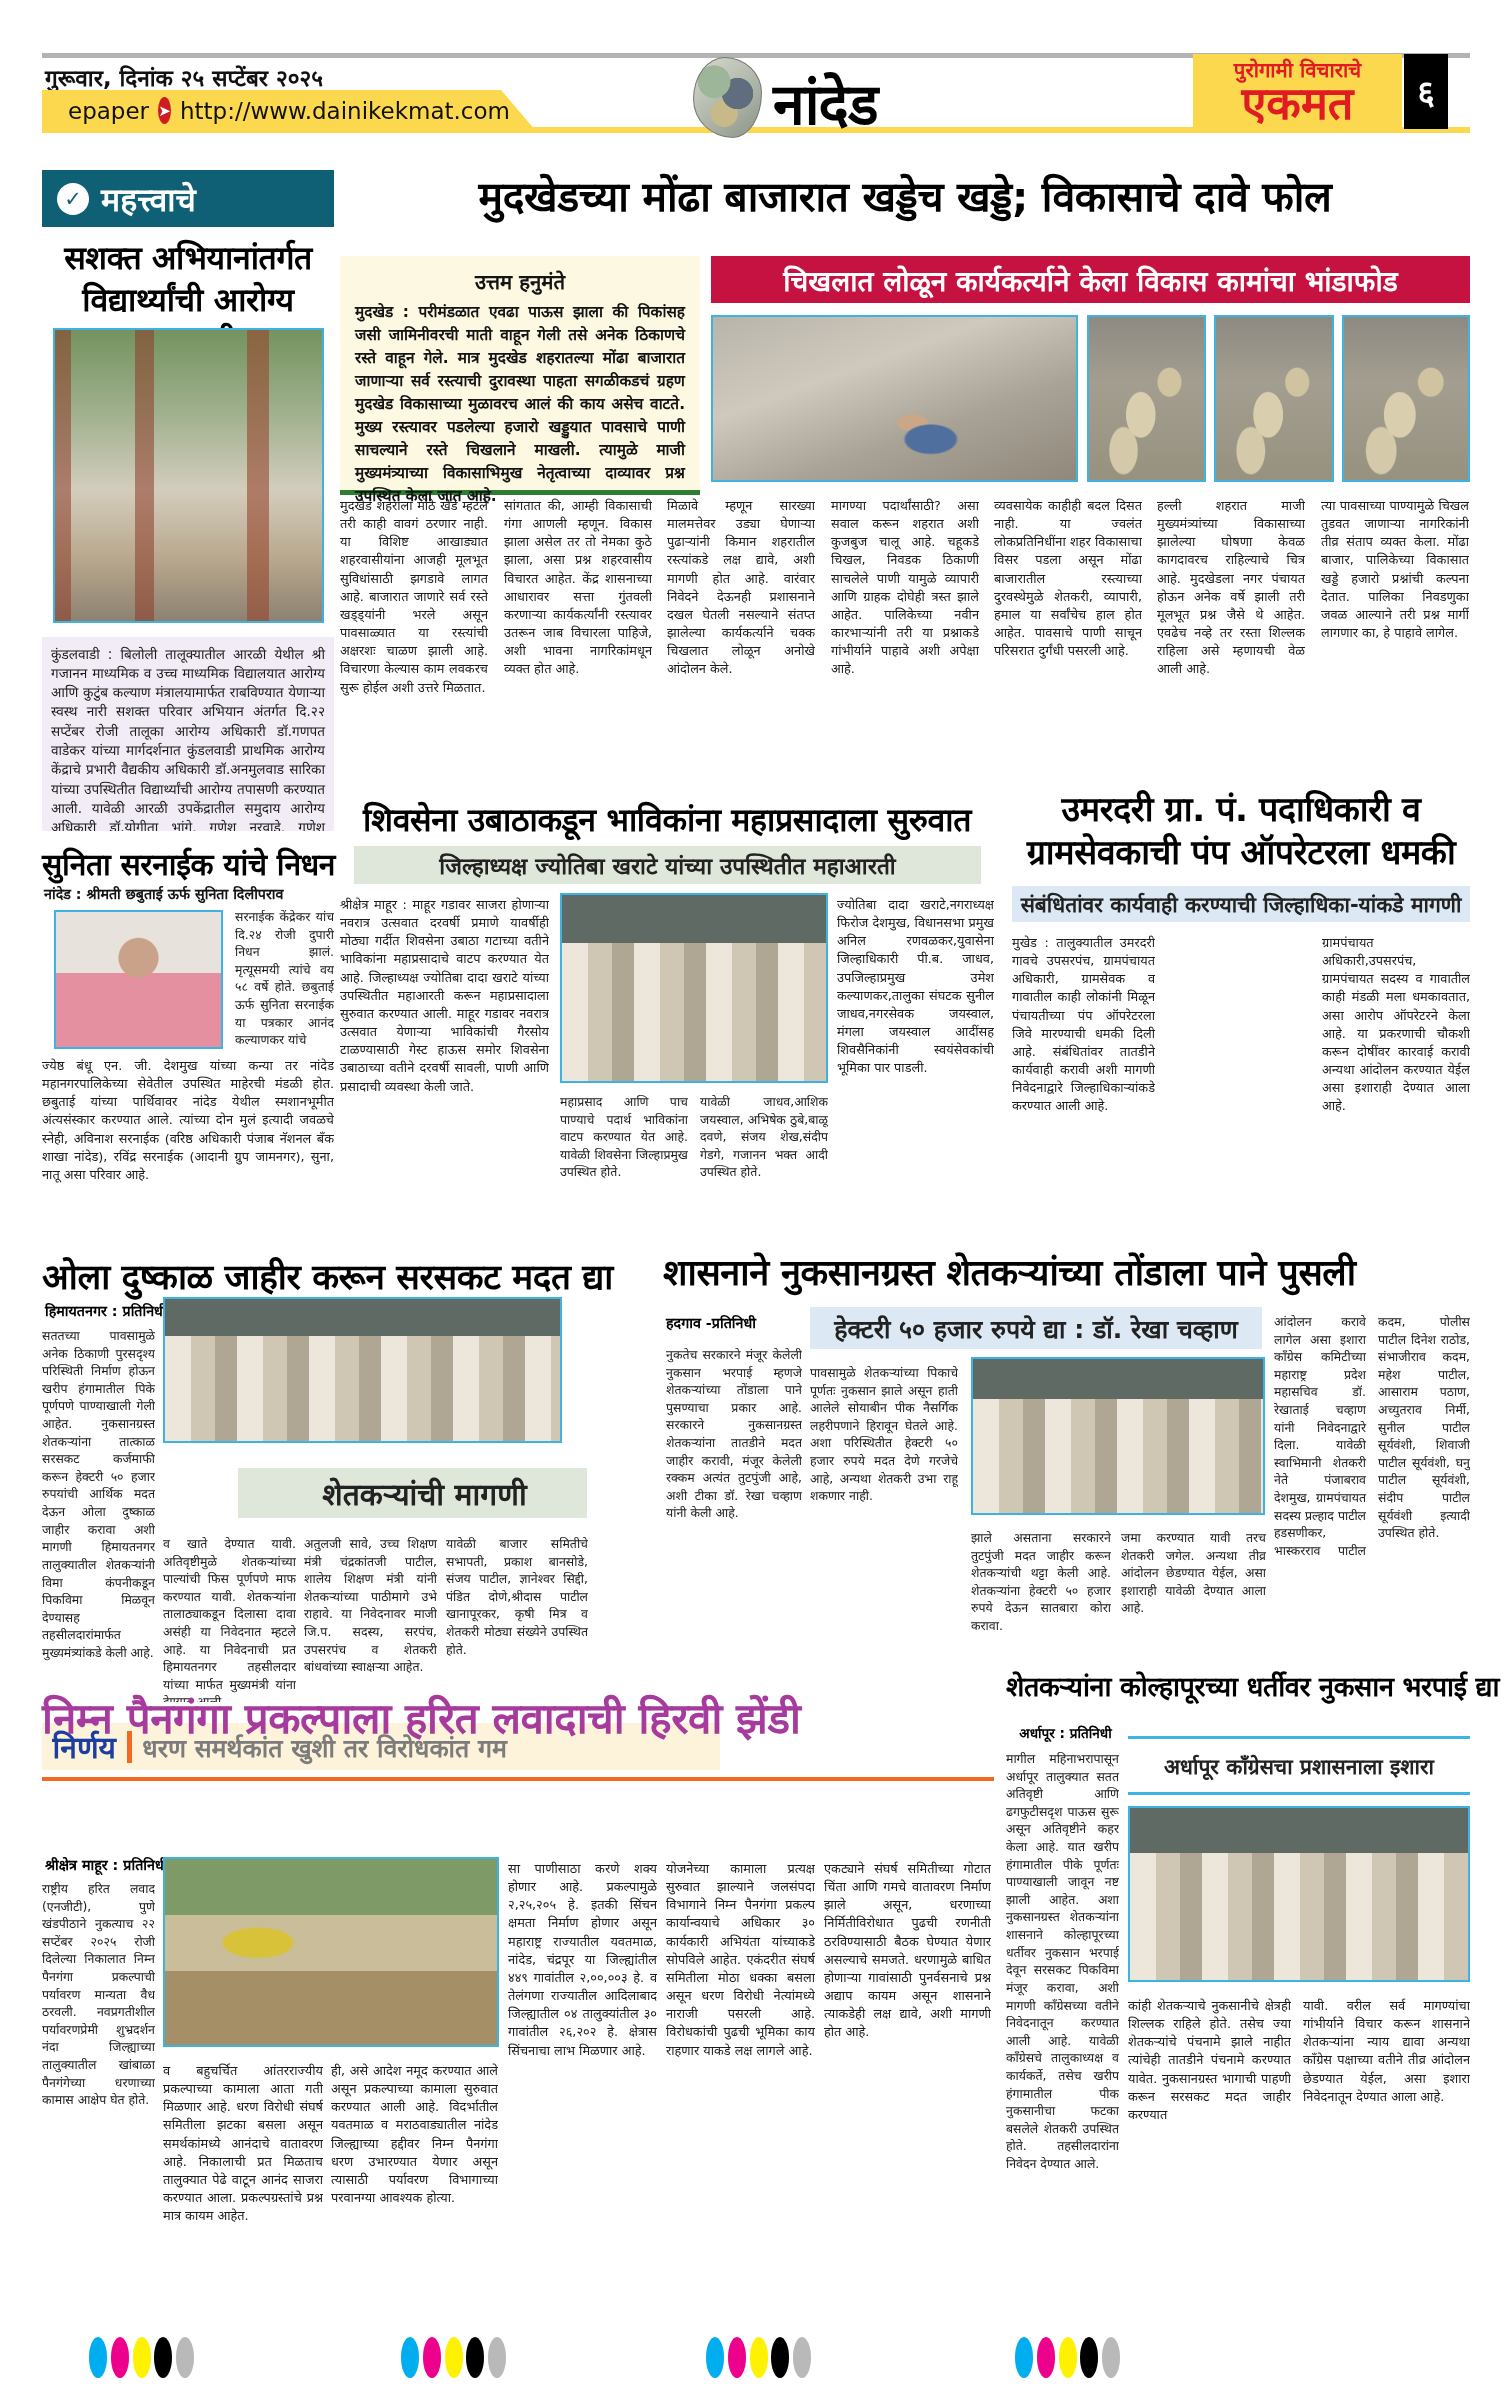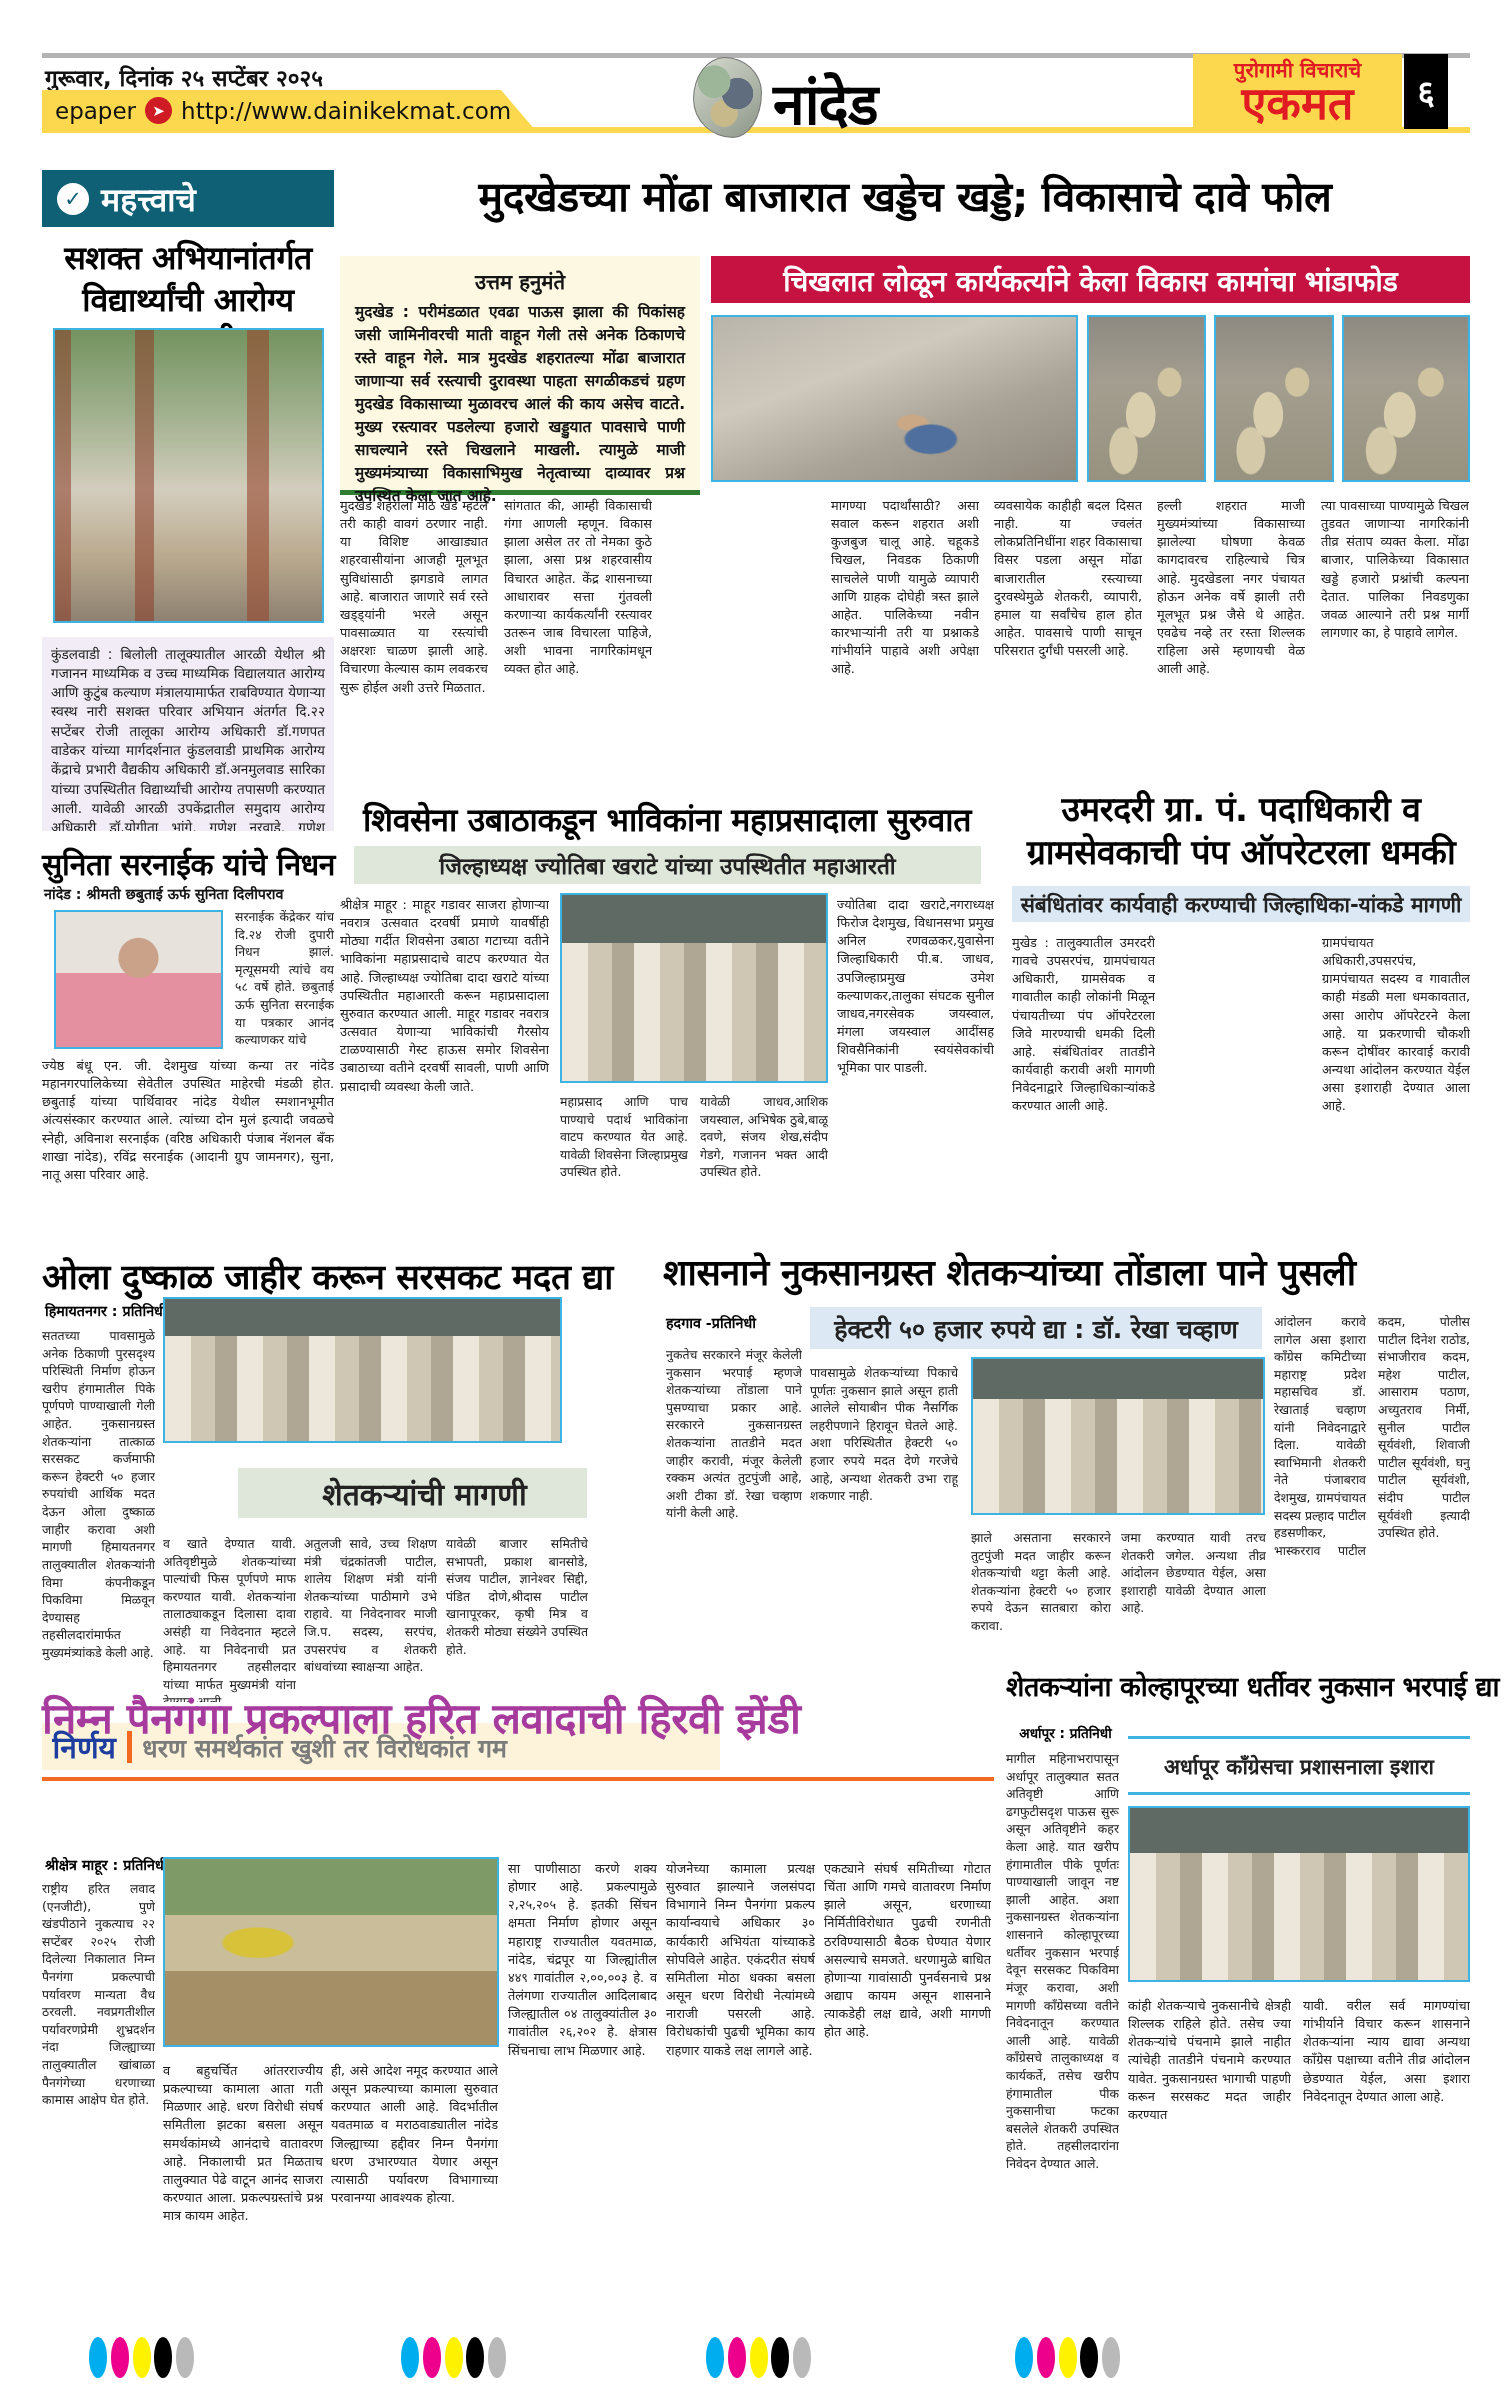--- a/index.html
+++ b/index.html
@@ -17,21 +17,21 @@
   .col {
     position:absolute; font-size:12.8px; line-height:1.42; text-align:justify;
     color:#1b1b1b; overflow:hidden; word-break:break-word;
   }
   .dateline { font-weight:bold; font-size:14.3px; color:#000; }
   .photo { position:absolute; border:2.3px solid #3db3e3; }
   
   .date-line { font-weight:bold; font-size:22.6px; color:#111; }
   .epaper-ribbon {
     position:absolute; background:#fbd84d; display:flex; align-items:center;
-    gap:9px; padding:0 13px; clip-path:polygon(0 0, calc(100% - 35px) 0, 100% 100%, 0 100%);
+    gap:9px; padding:0 26px; clip-path:polygon(0 0, calc(100% - 35px) 0, 100% 100%, 0 100%);
     font-size:23px; color:#111;
   }
   .cursor-icon {
     width:27px; height:27px; border-radius:50%; background:#cf1b24; color:#fff;
     display:flex; align-items:center; justify-content:center; font-size:15px; font-weight:bold;
   }
   .map-blob {
     position:absolute; width:69px; height:81px;
     background:
       radial-gradient(circle at 30% 30%, #9db598 0 22%, transparent 23%),
@@ -146,20 +146,21 @@
 
   <div class="red-banner" style="left:711px;top:256px;width:759px;height:47px;">चिखलात लोळून कार्यकर्त्याने केला विकास कामांचा भांडाफोड</div>
 
   <div class="photo ph-mud" style="left:711px;top:315px;width:367px;height:167px;"></div>
   <div class="photo ph-pothole" style="left:1087px;top:315px;width:119px;height:167px;"></div>
   <div class="photo ph-pothole" style="left:1214px;top:315px;width:120px;height:167px;"></div>
   <div class="photo ph-pothole" style="left:1342px;top:315px;width:128px;height:167px;"></div>
 
   <div class="col" style="left:340px;top:497px;width:148px;height:285px;">मुदखेड शहराला मोठे खेडे म्हटले तरी काही वावगं ठरणार नाही. या विशिष्ट आखाड्यात शहरवासीयांना आजही मूलभूत सुविधांसाठी झगडावे लागत आहे. बाजारात जाणारे सर्व रस्ते खड्ड्यांनी भरले असून पावसाळ्यात या रस्त्यांची अक्षरशः चाळण झाली आहे. विचारणा केल्यास काम लवकरच सुरू होईल अशी उत्तरे मिळतात.</div>
   <div class="col" style="left:504px;top:497px;width:148px;height:285px;">सांगतात की, आम्ही विकासाची गंगा आणली म्हणून. विकास झाला असेल तर तो नेमका कुठे झाला, असा प्रश्न शहरवासीय विचारत आहेत. केंद्र शासनाच्या आधारावर सत्ता गुंतवली करणाऱ्या कार्यकर्त्यांनी रस्त्यावर उतरून जाब विचारला पाहिजे, अशी भावना नागरिकांमधून व्यक्त होत आहे.</div>
+  <div class="col" style="left:667px;top:497px;width:148px;height:285px;">मिळावे म्हणून सारख्या मालमत्तेवर उड्या घेणाऱ्या पुढाऱ्यांनी किमान शहरातील रस्त्यांकडे लक्ष द्यावे, अशी मागणी होत आहे. वारंवार निवेदने देऊनही प्रशासनाने दखल घेतली नसल्याने संतप्त झालेल्या कार्यकर्त्याने चक्क चिखलात लोळून अनोखे आंदोलन केले.</div>
   <div class="col" style="left:831px;top:497px;width:148px;height:285px;">मागण्या पदार्थांसाठी? असा सवाल करून शहरात अशी कुजबुज चालू आहे. चहूकडे चिखल, निवडक ठिकाणी साचलेले पाणी यामुळे व्यापारी आणि ग्राहक दोघेही त्रस्त झाले आहेत. पालिकेच्या नवीन कारभाऱ्यांनी तरी या प्रश्नाकडे गांभीर्याने पाहावे अशी अपेक्षा आहे.</div>
   <div class="col" style="left:994px;top:497px;width:148px;height:285px;">व्यवसायेक काहीही बदल दिसत नाही. या ज्वलंत लोकप्रतिनिधींना शहर विकासाचा विसर पडला असून मोंढा बाजारातील रस्त्याच्या दुरवस्थेमुळे शेतकरी, व्यापारी, हमाल या सर्वांचेच हाल होत आहेत. पावसाचे पाणी साचून परिसरात दुर्गंधी पसरली आहे.</div>
   <div class="col" style="left:1157px;top:497px;width:148px;height:285px;">हल्ली शहरात माजी मुख्यमंत्र्यांच्या विकासाच्या झालेल्या घोषणा केवळ कागदावरच राहिल्याचे चित्र आहे. मुदखेडला नगर पंचायत होऊन अनेक वर्षे झाली तरी मूलभूत प्रश्न जैसे थे आहेत. एवढेच नव्हे तर रस्ता शिल्लक राहिला असे म्हणायची वेळ आली आहे.</div>
   <div class="col" style="left:1321px;top:497px;width:148px;height:285px;">त्या पावसाच्या पाण्यामुळे चिखल तुडवत जाणाऱ्या नागरिकांनी तीव्र संताप व्यक्त केला. मोंढा बाजार, पालिकेच्या विकासात खड्डे हजारो प्रश्नांची कल्पना देतात. पालिका निवडणुका जवळ आल्याने तरी प्रश्न मार्गी लागणार का, हे पाहावे लागेल.</div>
 
   <div class="abs headline nowrap center" style="left:340px;top:797px;width:654px;font-size:32px;">शिवसेना उबाठाकडून भाविकांना महाप्रसादाला सुरुवात</div>
   <div class="subhead-box green-box" style="left:354px;top:846px;width:627px;height:38px;font-size:22.6px;">जिल्हाध्यक्ष ज्योतिबा खराटे यांच्या उपस्थितीत महाआरती</div>
   <div class="col" style="left:340px;top:896px;width:209px;height:310px;">श्रीक्षेत्र माहूर : माहूर गडावर साजरा होणाऱ्या नवरात्र उत्सवात दरवर्षी प्रमाणे यावर्षीही मोठ्या गर्दीत शिवसेना उबाठा गटाच्या वतीने भाविकांना महाप्रसादाचे वाटप करण्यात येत आहे. जिल्हाध्यक्ष ज्योतिबा दादा खराटे यांच्या उपस्थितीत महाआरती करून महाप्रसादाला सुरुवात करण्यात आली. माहूर गडावर नवरात्र उत्सवात येणाऱ्या भाविकांची गैरसोय टाळण्यासाठी गेस्ट हाऊस समोर शिवसेना उबाठाच्या वतीने दरवर्षी सावली, पाणी आणि प्रसादाची व्यवस्था केली जाते.</div>
   <div class="photo ph-crowd" style="left:560px;top:893px;width:268px;height:190px;"></div>
   <div class="col" style="left:837px;top:896px;width:157px;height:310px;">ज्योतिबा दादा खराटे,नगराध्यक्ष फिरोज देशमुख, विधानसभा प्रमुख अनिल रणवळकर,युवासेना जिल्हाधिकारी पी.ब. जाधव, उपजिल्हाप्रमुख उमेश कल्याणकर,तालुका संघटक सुनील जाधव,नगरसेवक जयस्वाल, मंगला जयस्वाल आदींसह शिवसैनिकांनी स्वयंसेवकांची भूमिका पार पाडली.</div>

